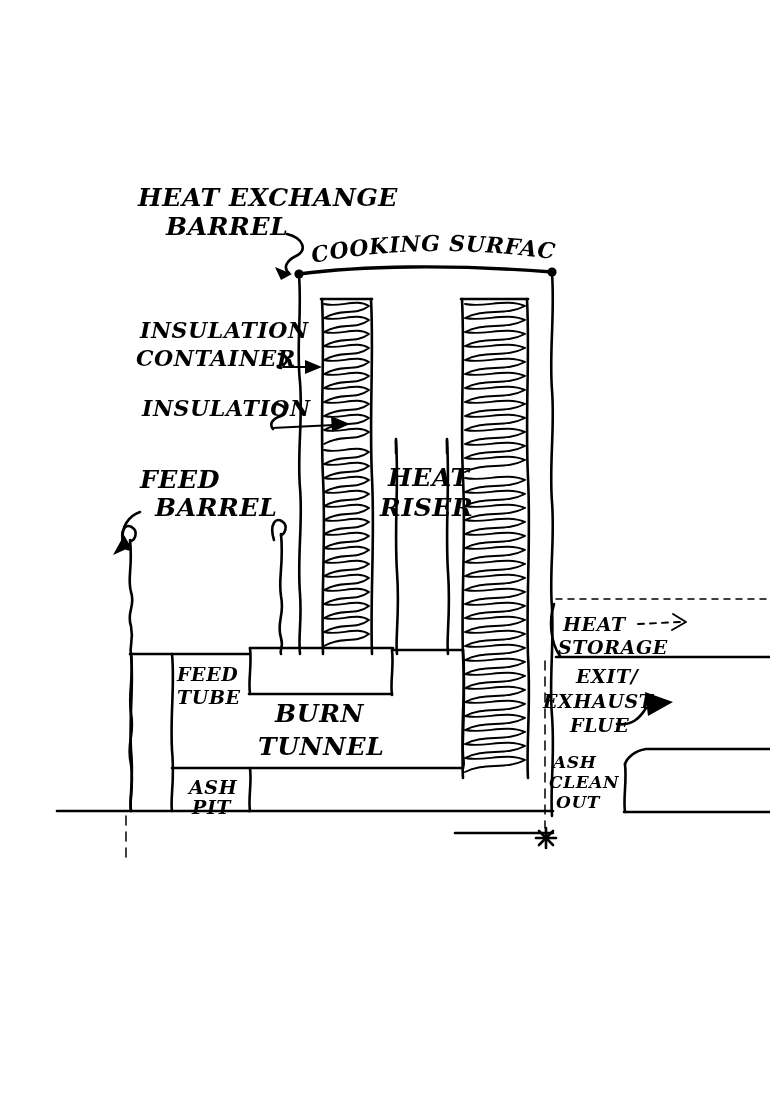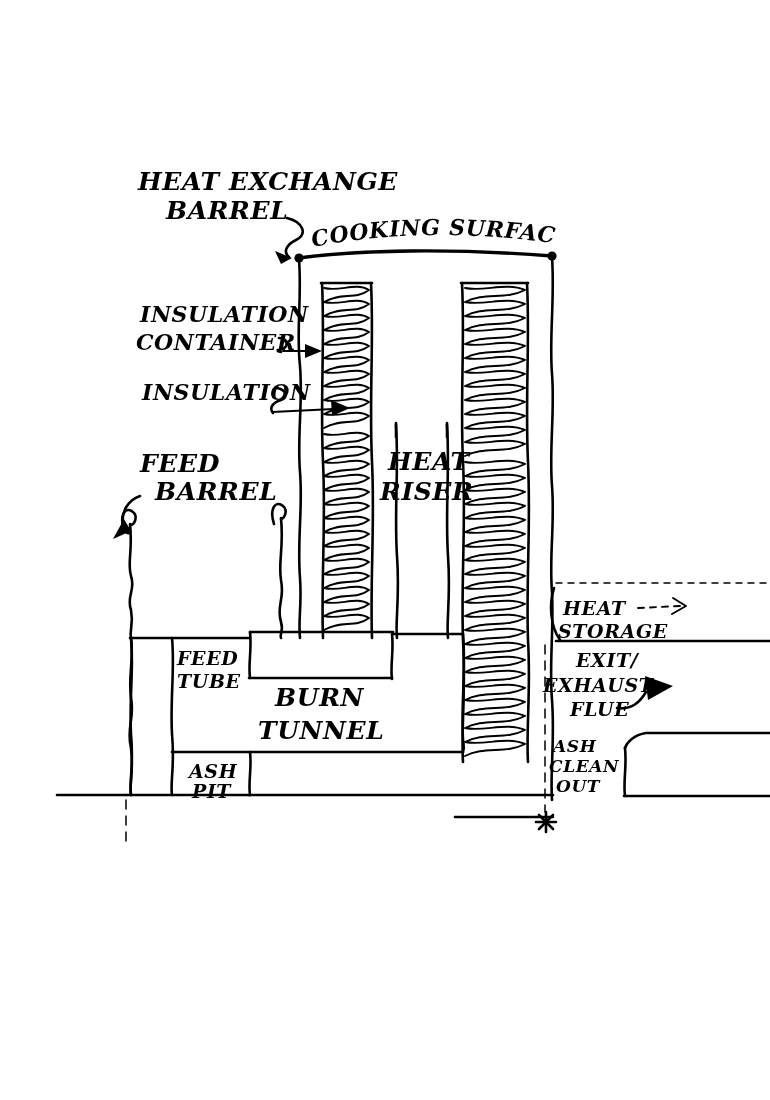--- a/index.html
+++ b/index.html
@@ -12,20 +12,21 @@
     width: 770px;
     height: 1100px;
     overflow: hidden;
     font-family: "DejaVu Serif", serif;
   }
   #diagram-root {
     position: relative;
     width: 770px;
     height: 1076px;
     background: #f0abfc;
+    margin-top: 16px;
   }
   svg#diagram-svg {
     display: block;
     width: 770px;
     height: 1100px;
   }
   .hand-label {
     font-family: "DejaVu Serif", serif;
     font-style: italic;
     font-weight: 700;

